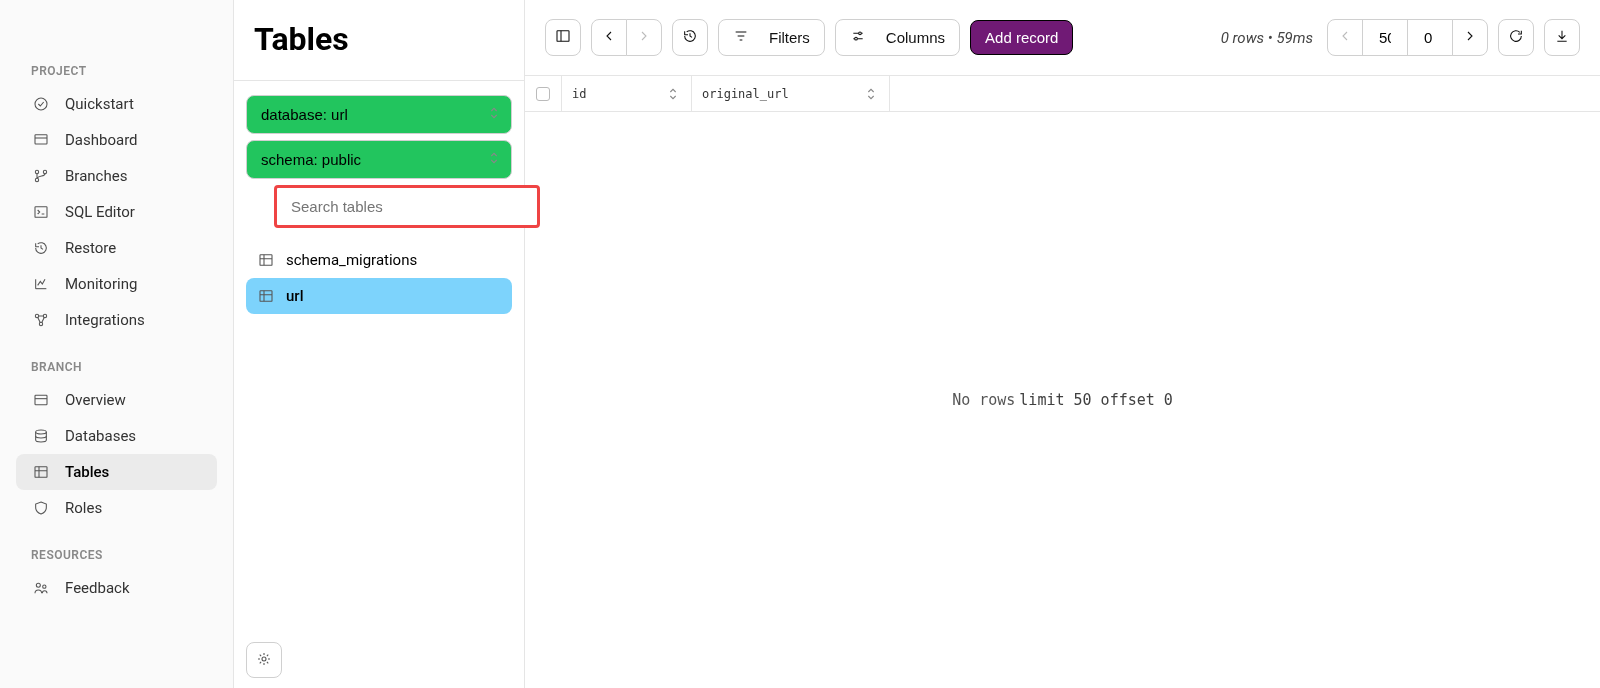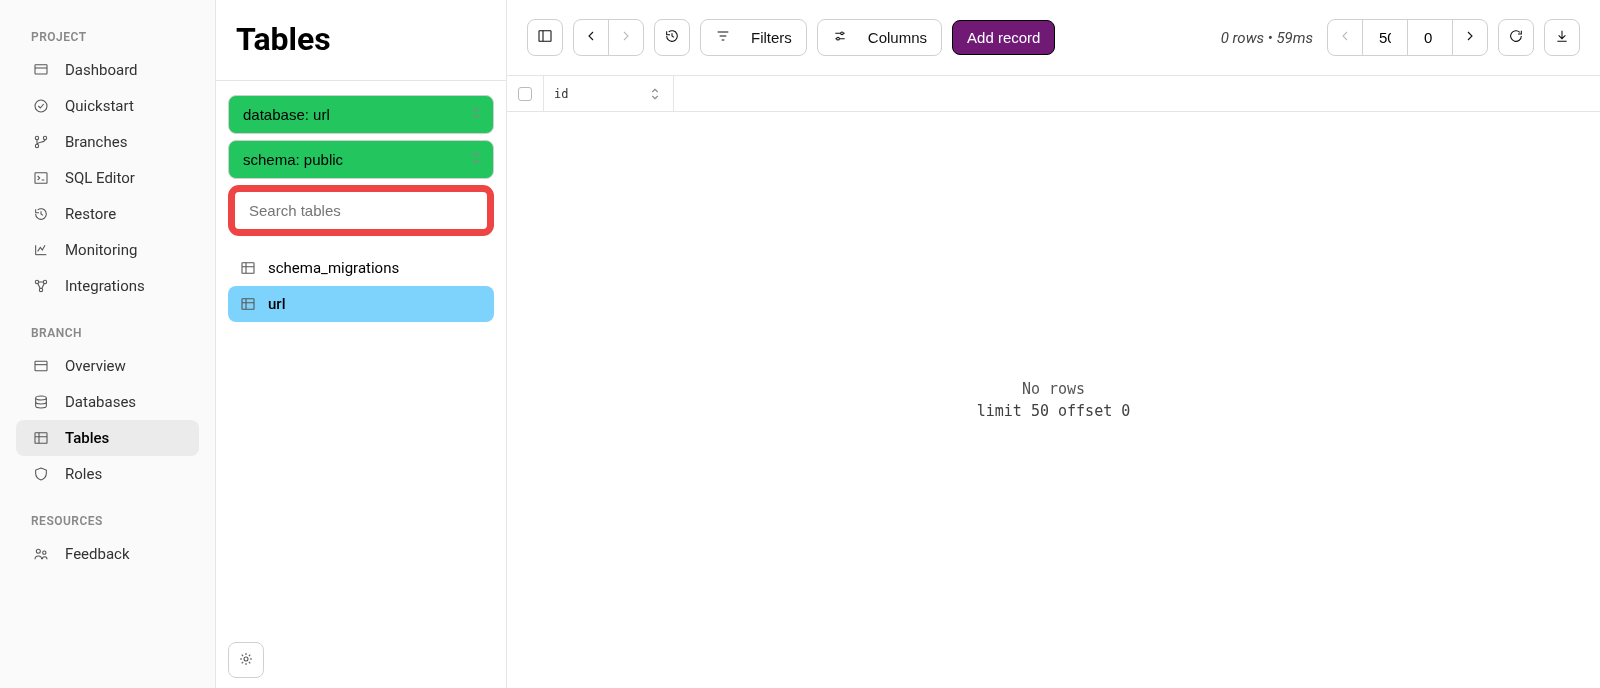--- a/index.html
+++ b/index.html
@@ -1,32 +1,32 @@
 <!DOCTYPE html>
 <html><head>
 <meta charset="utf-8">
 <style>
 * { box-sizing: border-box; margin: 0; padding: 0; }
 html, body { width: 1600px; height: 688px; font-family: -apple-system, BlinkMacSystemFont, "Segoe UI", Roboto, sans-serif; overflow: hidden; background: #fff; color: #000; }
 .app { display: flex; height: 100%; }
-.sidebar { width: 216px; background: #fafafa; border-right: 1px solid #e5e5e5; padding-top: 22px; overflow-y: auto; }
+.sidebar { width: 234px; background: #fafafa; border-right: 1px solid #e5e5e5; padding-top: 56px; overflow-y: auto; }
 .sidebar-section-label { font-size: 12px; font-weight: 600; letter-spacing: 0.5px; color: #888; padding: 8px 31px; }
 .sidebar-items { margin-bottom: 14px; }
 .sidebar-item { display: flex; align-items: center; gap: 15px; padding: 9px 16px; margin: 0 16px; border-radius: 8px; cursor: pointer; font-size: 15px; color: #333; }
 .sidebar-item.active { background: #ebebeb; font-weight: 500; color: #000; }
 .sidebar-item .icon { width: 18px; height: 18px; flex-shrink: 0; display: flex; align-items: center; justify-content: center; color: #555; }
 .sidebar-item svg { stroke: currentColor; fill: none; stroke-width: 1.6; }
 
 .middle { width: 291px; border-right: 1px solid #e5e5e5; display: flex; flex-direction: column; position: relative; }
 .middle h1 { font-size: 32px; font-weight: 700; padding: 20px 20px 22px 20px; border-bottom: 1px solid #e5e5e5; }
 .middle-body { padding: 14px 12px; display: flex; flex-direction: column; gap: 6px; }
 .sel-wrap { position: relative; width: 100%; }
 .sel { width: 100%; border: 1px solid #d0d0d0; border-radius: 8px; padding: 10px 30px 10px 14px; font-size: 15px; background: #22c55e; cursor: pointer; text-align: left; }
 .sel-wrap .chev { position: absolute; right: 10px; top: 50%; transform: translateY(-50%); color: #888; pointer-events:none; }
-.search-input { width: 100%; border: 7px solid #ef4444; border-radius: 11px; padding: 10px 14px; font-size: 15px; outline: none; }
+.search-input { width: 100%; border: 3px solid #ef4444; border-radius: 4px; padding: 10px 14px; font-size: 15px; outline: none; margin-left: 28px; }
 .table-list { margin-top: 8px; }
 .table-item { display: flex; align-items: center; gap: 12px; padding: 9px 12px; border-radius: 8px; cursor: pointer; font-size: 15px; }
 .table-item.active { background: #7dd3fc; font-weight: 500; }
 .table-item .icon { width: 16px; height: 16px; color: #555; }
 .middle-footer { position: absolute; bottom: 10px; left: 12px; width: 36px; height: 36px; border: 1px solid #d0d0d0; border-radius: 8px; display: flex; align-items: center; justify-content: center; cursor: pointer; background: #fff; color: #555; }
 
 .main { flex: 1; display: flex; flex-direction: column; }
 .toolbar { display: flex; align-items: center; padding: 19px 20px; border-bottom: 1px solid #e5e5e5; gap: 10px; }
 .btn { border: 1px solid #d0d0d0; border-radius: 8px; background: #fff; padding: 8px 14px; font-size: 15px; cursor: pointer; display: inline-flex; align-items: center; gap: 20px; color: #111; }
 .btn svg { stroke: currentColor; fill: none; stroke-width: 1.6; }
@@ -40,49 +40,49 @@
 .status { font-size: 15px; color: #444; margin-right: 4px; font-style: italic; }
 .pager-input { width: 46px; border: 1px solid #d0d0d0; border-top: 1px solid #d0d0d0; border-bottom: 1px solid #d0d0d0; border-radius:0; padding: 8px 16px; font-size: 15px; outline: none; margin-left:-1px; }
 
 .grid-header { display: flex; border-bottom: 1px solid #e5e5e5; height: 36px; }
 .gh-cell { border-right: 1px solid #e5e5e5; display: flex; align-items: center; padding: 0 10px; font-size: 12px; font-family: ui-monospace, Menlo, Consolas, monospace; color: #333; position: relative; }
 .gh-cell.check { width: 37px; justify-content: center; }
 .gh-cell.col { justify-content: space-between; }
 .gh-cell .sort { color: #888; cursor: pointer; display:flex; }
 .checkbox { width: 14px; height: 14px; border: 1.5px solid #bbb; border-radius: 3px; cursor: pointer; }
 
-.grid-body { flex: 1; display: flex; flex-direction: column; align-items: center; justify-content: center; gap: 4px; font-family: ui-monospace, Menlo, Consolas, monospace; font-size: 15px; color: #555; }
+.grid-body { flex: 1; display: flex; align-items: center; justify-content: center; gap: 4px; font-family: ui-monospace, Menlo, Consolas, monospace; font-size: 15px; color: #555; }
 .grid-body .sub { color: #404040; font-size: 15px; }
 
 svg { width: 16px; height: 16px; }
 </style>
 </head>
 <body>
 
 <div class="app">
   <nav class="sidebar">
     <div class="sidebar-section-label">PROJECT</div>
     <div class="sidebar-items">
       <div class="sidebar-item">
         <span class="icon">
             <svg viewBox="0 0 24 24">
+              <circle cx="12" cy="12" r="9"></circle>
+              <path d="M8 12l3 3 5-6"></path>
+            </svg>
+          </span>
+        <span>Quickstart</span>
+      </div>
+      <div class="sidebar-item">
+        <span class="icon">
+            <svg viewBox="0 0 24 24">
               <rect x="3" y="4" width="18" height="14" rx="1"></rect>
               <path d="M3 9h18"></path>
             </svg>
           </span>
         <span>Dashboard</span>
-      </div>
-      <div class="sidebar-item">
-        <span class="icon">
-            <svg viewBox="0 0 24 24">
-              <circle cx="12" cy="12" r="9"></circle>
-              <path d="M8 12l3 3 5-6"></path>
-            </svg>
-          </span>
-        <span>Quickstart</span>
       </div>
       <div class="sidebar-item">
         <span class="icon">
             <svg viewBox="0 0 24 24">
               <circle cx="6" cy="6" r="2.5"></circle>
               <circle cx="6" cy="18" r="2.5"></circle>
               <circle cx="18" cy="6" r="2.5"></circle>
               <path d="M6 8.5v7M18 8.5c0 5-9 2-12 7"></path>
             </svg>
           </span>
@@ -299,20 +299,28 @@
         <div class="checkbox"></div>
       </div>
       <div class="gh-cell col" style="width:130px">
         <span>id</span>
         <span class="sort">
             <svg viewBox="0 0 24 24" width="12" height="12">
               <path d="M8 9l4-4 4 4M8 15l4 4 4-4" fill="none" stroke="currentColor" stroke-width="1.6"></path>
             </svg>
           </span>
       </div>
+      <div class="gh-cell col" style="width:198px">
+        <span>original_url</span>
+        <span class="sort">
+            <svg viewBox="0 0 24 24" width="12" height="12">
+              <path d="M8 9l4-4 4 4M8 15l4 4 4-4" fill="none" stroke="currentColor" stroke-width="1.6"></path>
+            </svg>
+          </span>
+      </div>
     </div>
 
     <div class="grid-body">
       <div>No rows</div>
       <div class="sub">limit 50 offset 0</div>
     </div>
   </main>
 </div>
 
 </body></html>

